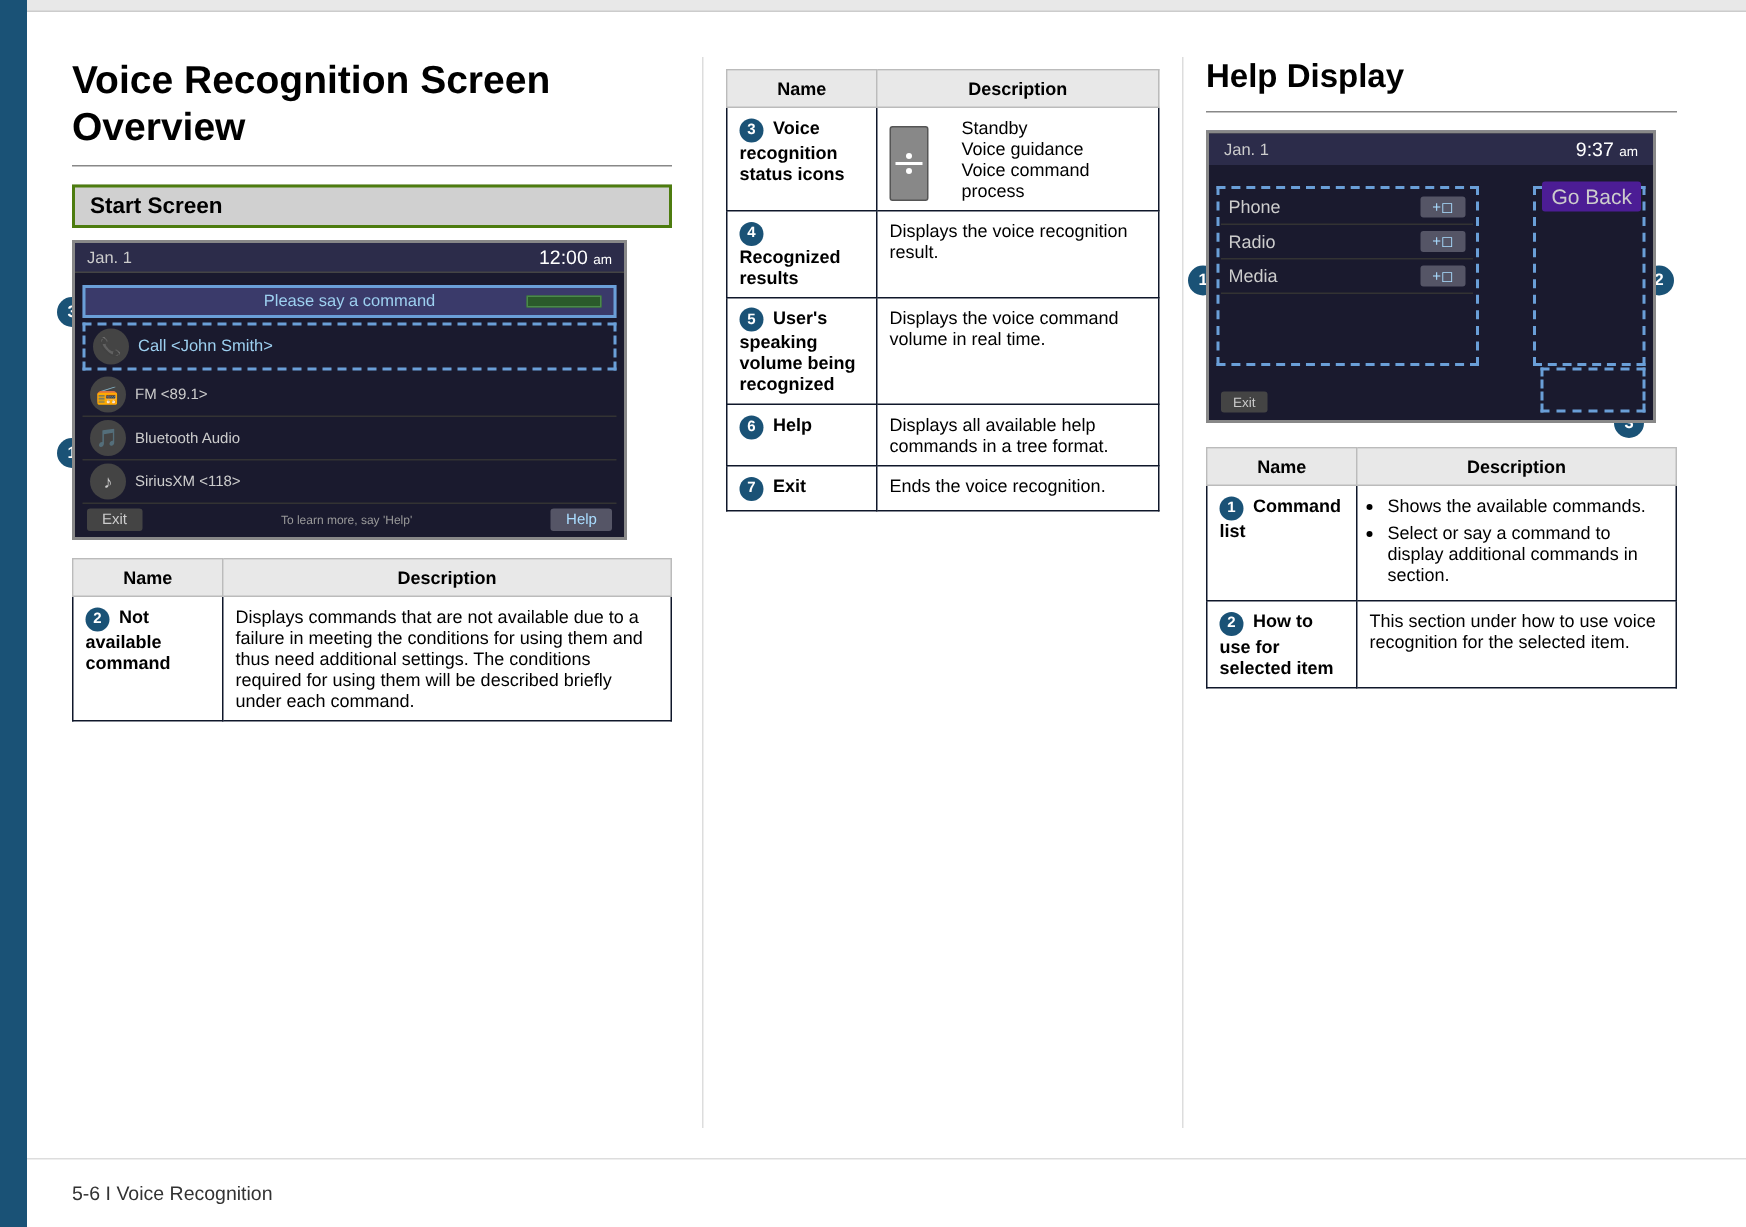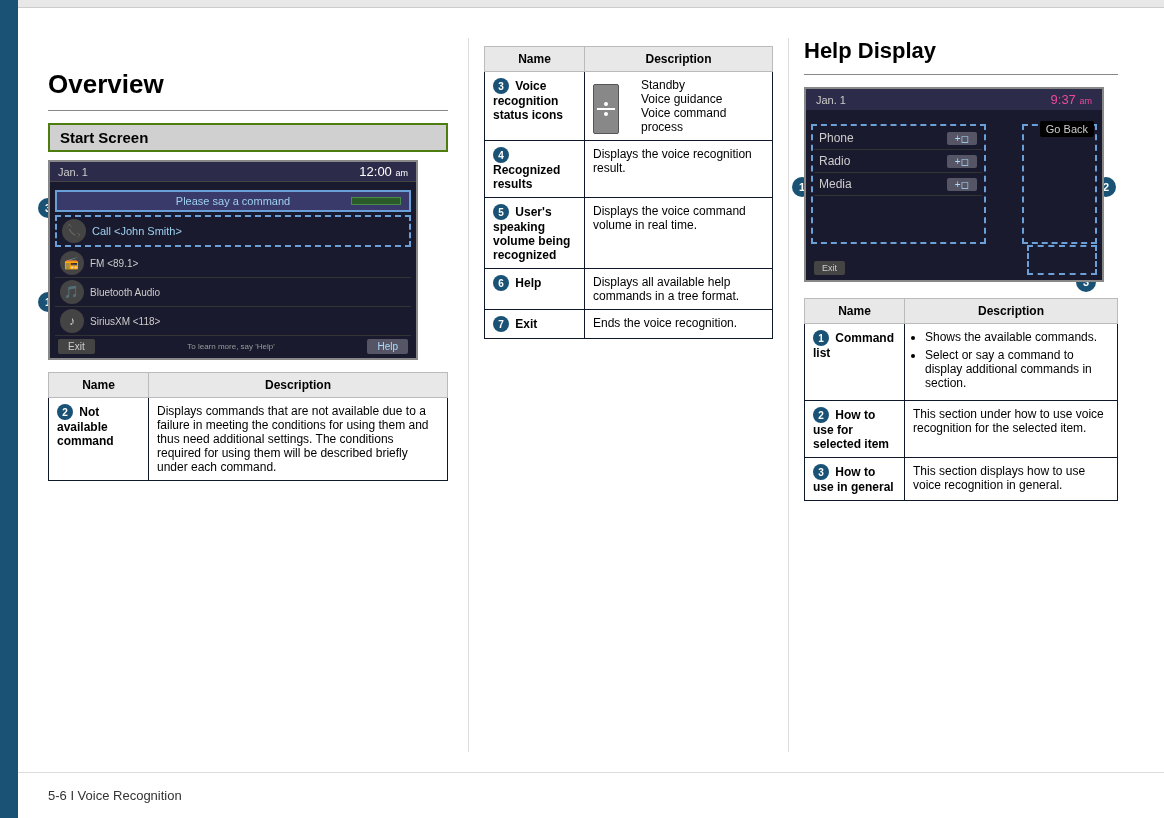--- a/index.html
+++ b/index.html
@@ -308,21 +308,21 @@
 <body>
 
 <div class="page-container">
   <div class="blue-sidebar"></div>
   <div class="main-content">
     <div class="top-bar"></div>
     <div class="content-area">
 
       <div class="left-col">
         <h1 class="page-title">
-          <br>
+          <span>Voice Recognition Screen</span><br>
           <span>Overview</span>
         </h1>
         <hr class="divider-line">
 
         <div class="section-header">Start Screen</div>
 
         <div class="screen-wrapper">
 
           <div class="overlay-badge badge-3-pos">3</div>
 
@@ -475,31 +475,31 @@
 
           <div style="position:absolute;left:-12px;top:90px;width:20px;height:20px;border-radius:50%;background:#1a5276;color:#fff;font-size:11px;font-weight:bold;display:flex;align-items:center;justify-content:center;">1</div>
 
           <div style="position:absolute;right:-12px;top:90px;width:20px;height:20px;border-radius:50%;background:#1a5276;color:#fff;font-size:11px;font-weight:bold;display:flex;align-items:center;justify-content:center;">2</div>
 
           <div style="position:absolute;right:8px;bottom:-10px;width:20px;height:20px;border-radius:50%;background:#1a5276;color:#fff;font-size:11px;font-weight:bold;display:flex;align-items:center;justify-content:center;">3</div>
 
           <div class="help-screen-image">
             <div class="help-screen-top">
               <span><span>Jan. 1</span></span>
-              <span style="color:#ec4899;font-size:13px;">
+              <span style="color:#ffffff;font-size:13px;">
                 <span>9:37</span>
                 <span style="font-size:9px;">am</span>
               </span>
             </div>
 
             <div class="help-dashed-box-1"></div>
 
             <div class="help-dashed-box-2"></div>
 
-            <div style="position:absolute;right:8px;top:32px;background:#000000;color:#ccc;font-size:11px;padding:2px 6px;border-radius:2px;">Go Back</div>
+            <div style="position:absolute;right:8px;top:32px;background:#4c1d95;color:#ccc;font-size:14px;padding:2px 6px;border-radius:2px;">Go Back</div>
 
             <div style="position:absolute;left:8px;top:38px;width:168px;">
               <div class="help-row" style="padding:4px 5px;">
                 <span class="help-row-label">Phone</span>
                 <span class="help-row-icon">+◻</span>
               </div>
               <div class="help-row" style="padding:4px 5px;">
                 <span class="help-row-label">Radio</span>
                 <span class="help-row-icon">+◻</span>
               </div>
@@ -540,27 +540,20 @@
             </tr>
 
             <tr>
               <td>
                 <span class="num-inline">2</span>
                 <span>How to use for selected item</span>
               </td>
               <td>This section under how to use voice recognition for the selected item.</td>
             </tr>
 
-            <tr>
-              <td>
-                <span class="num-inline">3</span>
-                <span>How to use in general</span>
-              </td>
-              <td>This section displays how to use voice recognition in general.</td>
-            </tr>
           </tbody>
         </table>
       </div>
     </div>
 
     <div class="footer-text">5-6 I Voice Recognition</div>
   </div>
 </div>
 
 </body></html>

